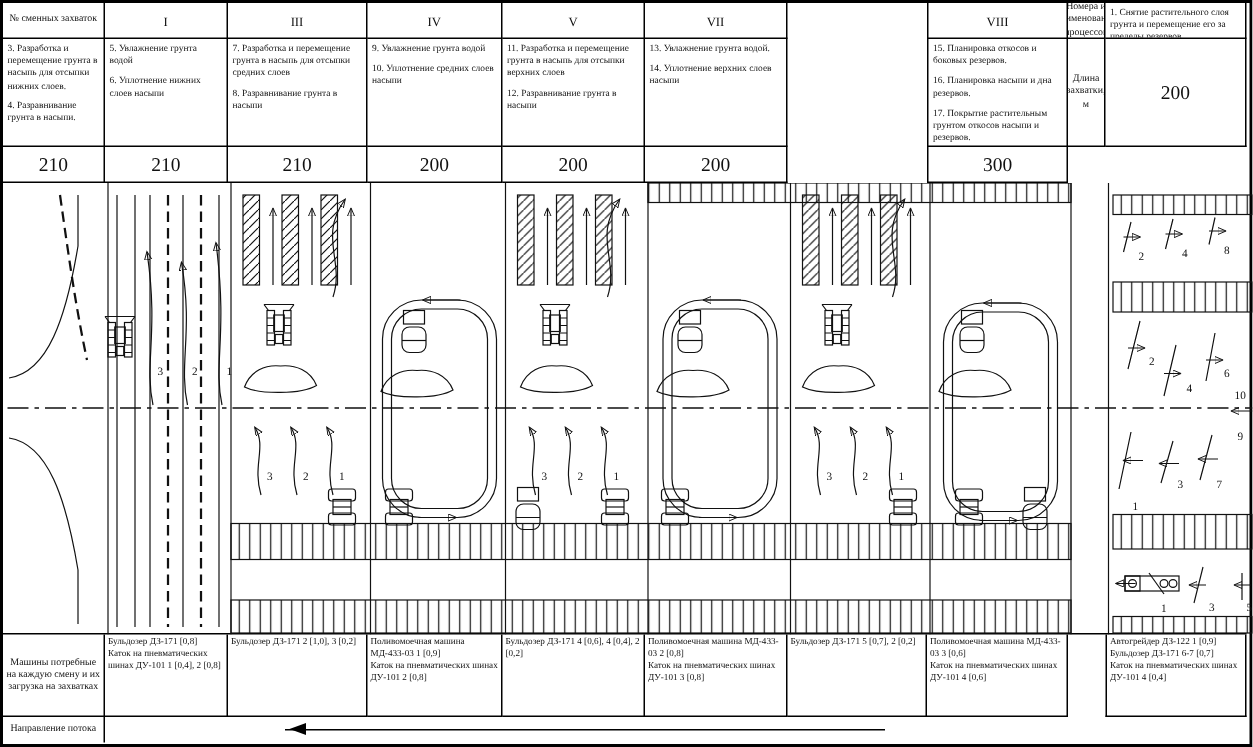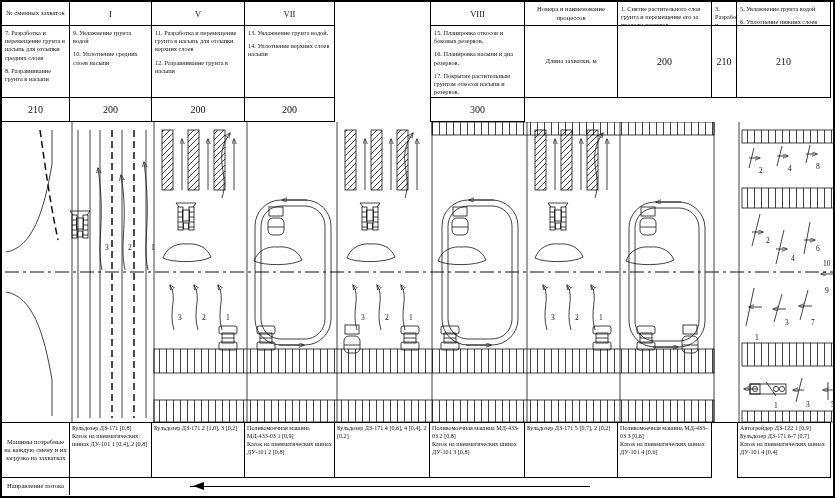--- a/index.html
+++ b/index.html
@@ -10,21 +10,21 @@
     display:grid;
     grid-template-columns:68px 82px 93px 90px 95px 95px 93px 94px 25px 94px;
     grid-template-rows:24px 72px 24px 301px 55px 17px;
     font-family:"Liberation Serif","DejaVu Serif",serif;
   }
   .cell{border-right:1px solid #000;border-bottom:1px solid #000;overflow:hidden;}
   .lbl{font-size:6.6px;text-align:center;display:flex;align-items:center;justify-content:center;padding:1px 2px;line-height:1.25;}
   .num{font-size:8.5px;text-align:center;display:flex;align-items:center;justify-content:center;}
   .ops{font-size:6.3px;line-height:1.3;padding:3px 3px;}
   .ops div{margin-bottom:5px;}
-  .len{font-size:10px;text-align:right;display:flex;align-items:center;justify-content:center;}
+  .len{font-size:13px;text-align:right;display:flex;align-items:center;justify-content:center;}
   .mach{font-size:6.1px;line-height:1.3;padding:2px 2px;}
   .gapcell{border:none;}
   .v8{border-left:1px solid #000;}
   .plan{grid-column:1/-1;border-bottom:1px solid #000;}
   .flowcell{border:none;display:flex;align-items:center;}
   .flowline{position:relative;height:0;border-top:1.4px solid #000;width:400px;margin-left:120px;}
   .flowline::before{content:"";position:absolute;left:-1px;top:-5px;border:4.5px solid transparent;border-right:11px solid #000;}
   svg{display:block;}
   svg path,svg line,svg rect,svg circle,svg ellipse{stroke:#111;fill:none;stroke-width:.8;}
   svg .plbl{font-family:"Liberation Serif",serif;font-size:7.5px;fill:#111;stroke:none;}
@@ -33,20 +33,22 @@
   svg .dash{stroke-dasharray:7 4;stroke-width:1.5;}
   svg .axis{stroke-dasharray:14 4 3 4;stroke-width:1.1;}
 </style>
 </head>
 <body>
 
 <div class="sheet">
 
   <div class="cell lbl">№ сменных захваток</div>
   <div class="cell num">I</div>
+  <div class="cell num">III</div>
+  <div class="cell num">IV</div>
   <div class="cell num">V</div>
   <div class="cell num">VII</div>
   <div class="gapcell"></div>
   <div class="cell num v8">VIII</div>
 
   <div class="cell lbl">Номера и наименование процессов</div>
   <div class="cell ops">
     <div>1. Снятие растительного слоя грунта и перемещение его за пределы резервов.</div>
       <div>2. Уплотнение основания насыпи</div>
   </div>

